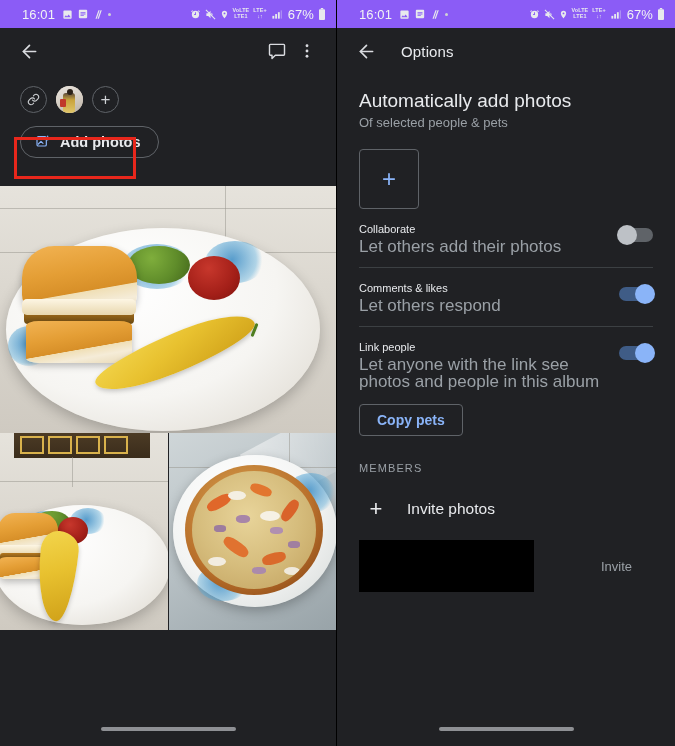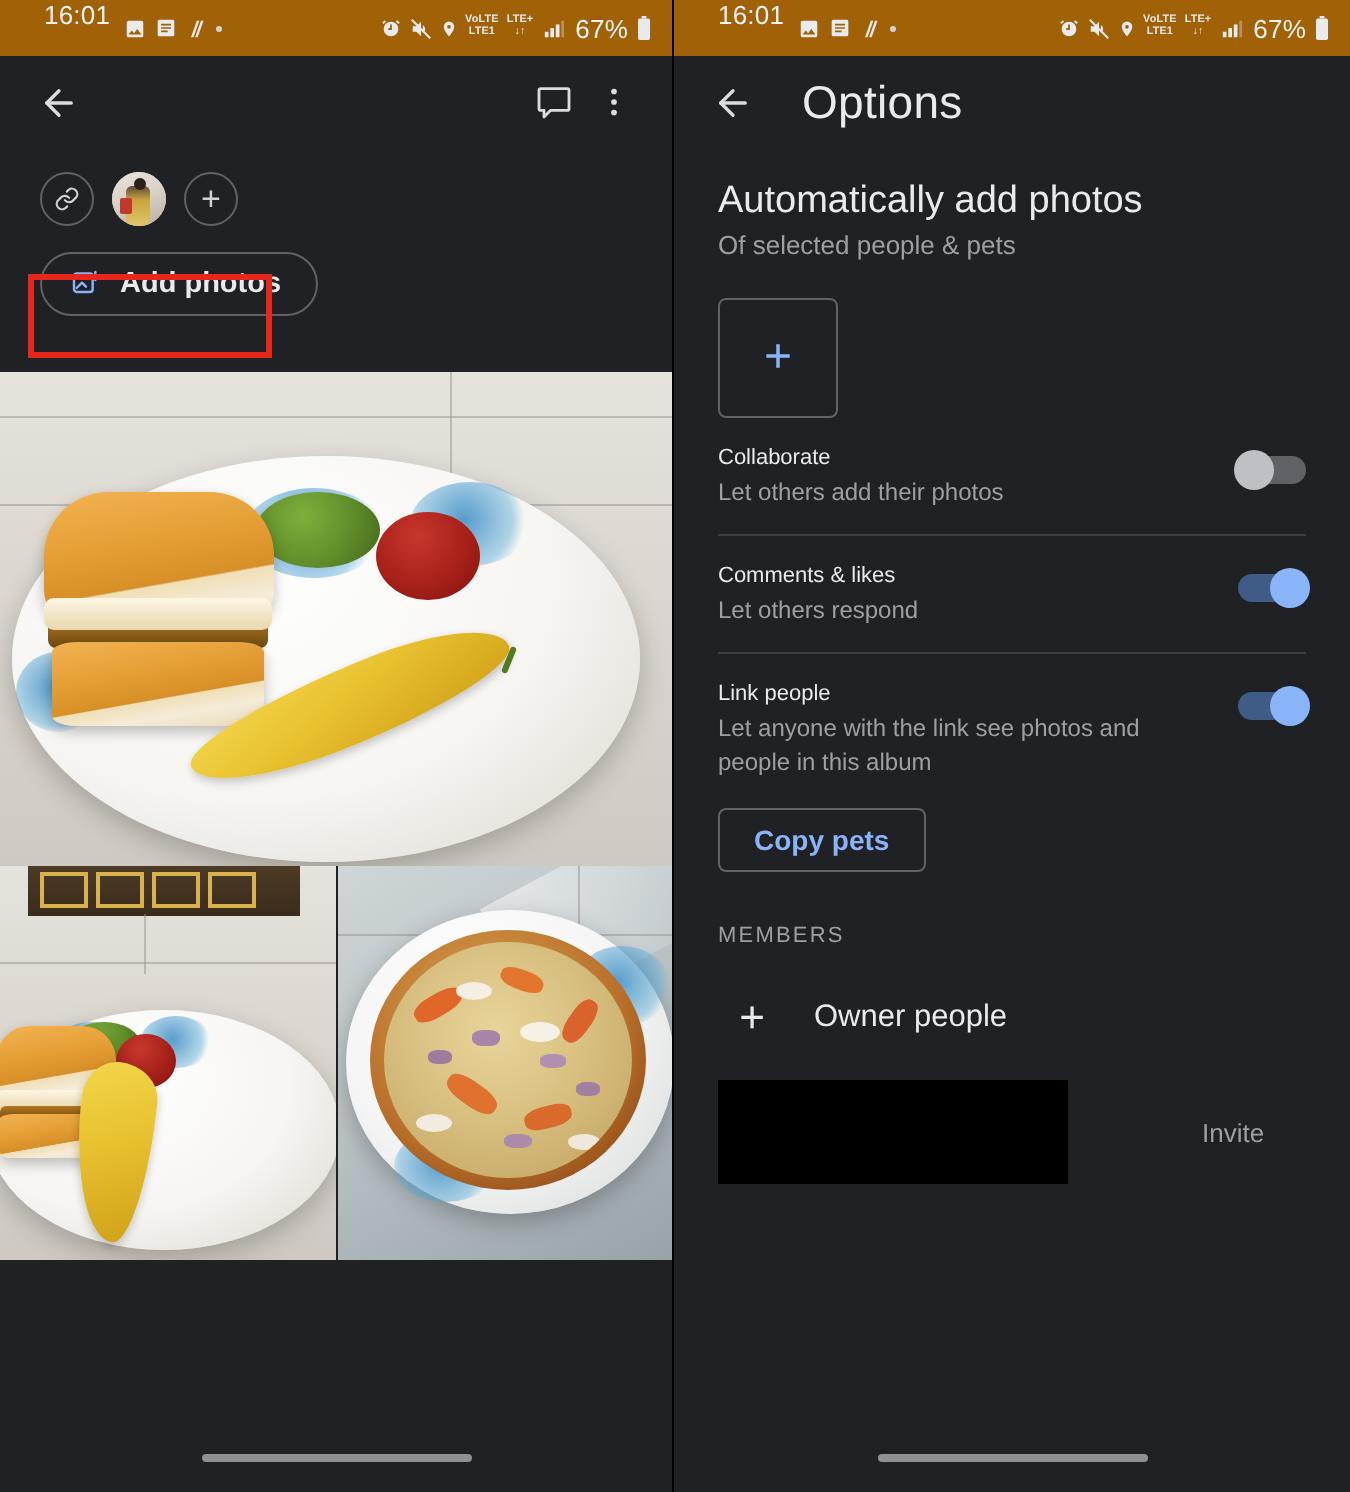--- a/index.html
+++ b/index.html
@@ -10,41 +10,41 @@
     overflow: hidden;
   }
   .screens { display: flex; width: 675px; height: 746px; }
 
   .panel { position: relative; height: 746px; background: #202124; overflow: hidden; }
   .panel-left  { width: 337px; border-right: 1px solid #000; }
   .panel-right { width: 338px; }
 
   
   .statusbar {
-    height: 28px; display: flex; 
+    height: 28px; display: flex; align-items: center;
     padding: 0 10px 0 22px; color: #e8eaed; font-size: 12.5px;
-    background: #a16207; letter-spacing: .1px;
+    background: #8b5cf6; letter-spacing: .1px;
   }
   .sb-time { font-size: 13px; color: #f1f3f4; font-weight: 400; }
   .sb-left-icons { display: flex; align-items: center; gap: 5px; margin-left: 7px; }
   .sb-spacer { flex: 1; }
   .sb-right { display: flex; align-items: center; gap: 4px; }
   .sb-ico { display: inline-block; color: #e8eaed; line-height: 1; }
   .sb-ico svg { display: block; }
   .sb-dot { width: 3px; height: 3px; border-radius: 50%; background: #cfd2d5; display:inline-block; }
   .sb-net { font-size: 5.4px; line-height: 5.6px; text-align: center; color: #e8eaed; font-weight: 700;
             font-family: "Liberation Sans", sans-serif; }
   .sb-pct { font-size: 13px; color: #f1f3f4; margin-left: 1px; }
 
   
   .appbar { height: 46px; display: flex; align-items: center; padding: 0 14px; }
   .appbar .sp { flex: 1; }
   .icon-btn { width: 30px; height: 30px; display: flex; align-items: center; justify-content: center;
               color: #dadce0; cursor: pointer; }
-  .appbar-title { color: #e8eaed; font-size: 23px; margin-left: 20px; letter-spacing: .15px; }
+  .appbar-title { color: #e8eaed; font-size: 15px; margin-left: 20px; letter-spacing: .15px; }
 
   
   .avatar-row { display: flex; align-items: center; gap: 9px; padding: 12px 0 0 20px; }
   .av { width: 27px; height: 27px; border-radius: 50%; display: flex; align-items: center;
         justify-content: center; }
   .av-link { border: 1px solid #5f6368; color: #cfd2d5; }
   .av-plus { border: 1px solid #5f6368; color: #cfd2d5; font-size: 17px; line-height: 1; }
   .av-photo { overflow: hidden; background: #cfc2b5; position: relative; }
   .av-photo .bgwall { position:absolute; inset:0;
         background: linear-gradient(160deg,#e8e3dd 0%,#d9d2c8 45%,#b9b0a4 100%); }
@@ -121,21 +121,21 @@
   .r-h1 { color:#e8eaed; font-size:19px; margin-top: 16px; }
   .r-h2 { color:#9aa0a6; font-size:13px; margin-top: 3px; }
   .add-square { width:60px; height:60px; margin-top:19px; border:1px solid #5f6368; border-radius:4px;
       display:flex; align-items:center; justify-content:center; color:#8ab4f8; font-size:24px;
       font-weight:300; cursor:pointer; }
   .sec-label { color:#9aa0a6; font-size:11px; letter-spacing:1.1px; margin-top:26px; }
 
   .row { display:flex; align-items:flex-start; padding: 14px 0 12px 0; }
   .row-txt { flex:1; padding-right: 10px; }
   .row-title { color:#e8eaed; font-size:11px; }
-  .row-sub { color:#9aa0a6; font-size:12px; margin-top:3px; line-height:17px; }
+  .row-sub { color:#9aa0a6; font-size:17px; margin-top:3px; line-height:17px; }
   .divider { height:1px; background:#3c4043; }
 
   .toggle { width:34px; height:14px; border-radius:8px; position:relative; margin-top:5px; flex:0 0 auto;
       cursor:pointer; }
   .toggle .knob { position:absolute; top:-3px; width:20px; height:20px; border-radius:50%; }
   .toggle.off { background:#5f6368; }
   .toggle.off .knob { left:-2px; background:#bdc1c6; }
   .toggle.on { background:#3f5c86; }
   .toggle.on .knob { right:-2px; background:#8ab4f8; }
 
@@ -479,21 +479,21 @@
         </div>
       </div>
 
       <div class="copy-btn">Copy pets</div>
     </div>
 
     <div class="r-sec">
       <div class="sec-label" style="margin-top:12px;">MEMBERS</div>
       <div class="invite">
         <span class="pl">+</span>
-        <span class="lb">Owner people</span>
+        <span class="lb">Invite photos</span>
       </div>
       <div class="member">
         <div class="member-redact"></div>
         <div class="member-role">Invite</div>
       </div>
     </div>
 
     <div class="navbar">
       <div class="navpill"></div>
     </div>

